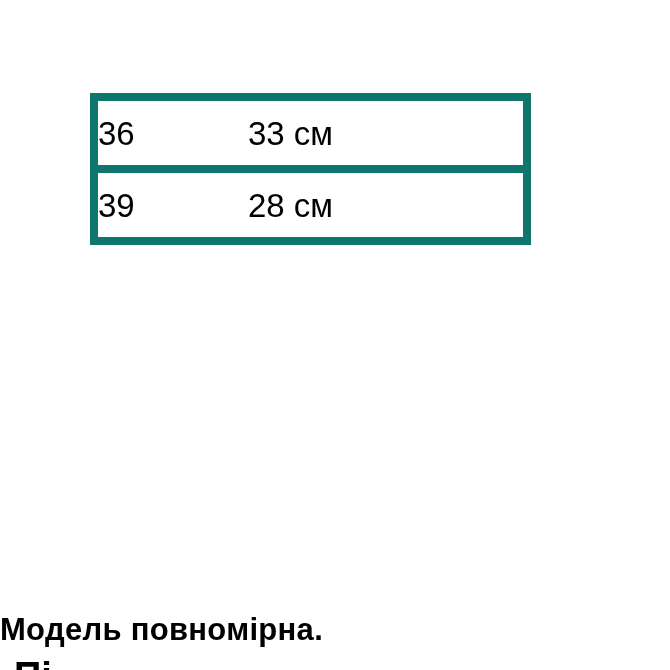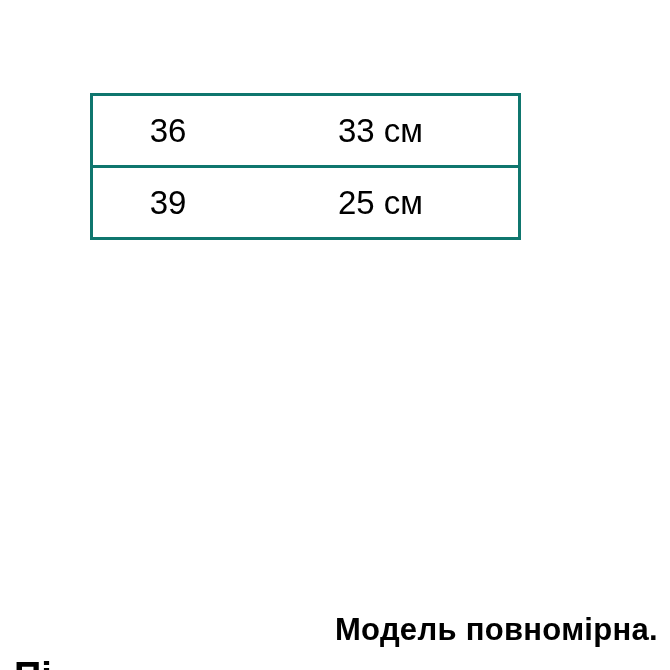--- a/index.html
+++ b/index.html
@@ -23,23 +23,23 @@
     width: 425px;
     border-collapse: collapse;
     table-layout: fixed;
   }
 
   .size-table tr {
     height: 72px;
   }
 
   .size-table td {
-    border: 3px solid #0f766e;
+    border: 8px solid #0f766e;
     padding: 0;
-    text-align: center;
+    text-align: left;
     vertical-align: middle;
     font-size: 33px;
     font-weight: 400;
     color: #000000;
     line-height: 1;
   }
 
   .size-table td.col-size {
     width: 150px;
   }
@@ -51,21 +51,21 @@
 
   .size-table td.col-size {
     border-right: none;
   }
 
   .caption {
     position: absolute;
     left: 0;
     right: 12px;
     top: 612px;
-    text-align: right;
+    text-align: left;
     font-size: 31px;
     font-weight: bold;
     letter-spacing: 0.3px;
     color: #000000;
   }
 
   .partial-text {
     position: absolute;
     left: 14px;
     top: 652px;
@@ -82,20 +82,20 @@
 <body>
 
 <table class="size-table">
   <tbody>
     <tr>
       <td class="col-size">36</td>
       <td class="col-length">33 см</td>
     </tr>
     <tr>
       <td class="col-size">39</td>
-      <td class="col-length">25 см</td>
+      <td class="col-length">28 см</td>
     </tr>
   </tbody>
 </table>
 
 <div class="caption">Модель повномірна.</div>
 
 <div class="partial-text">Пі</div>
 
 </body></html>

